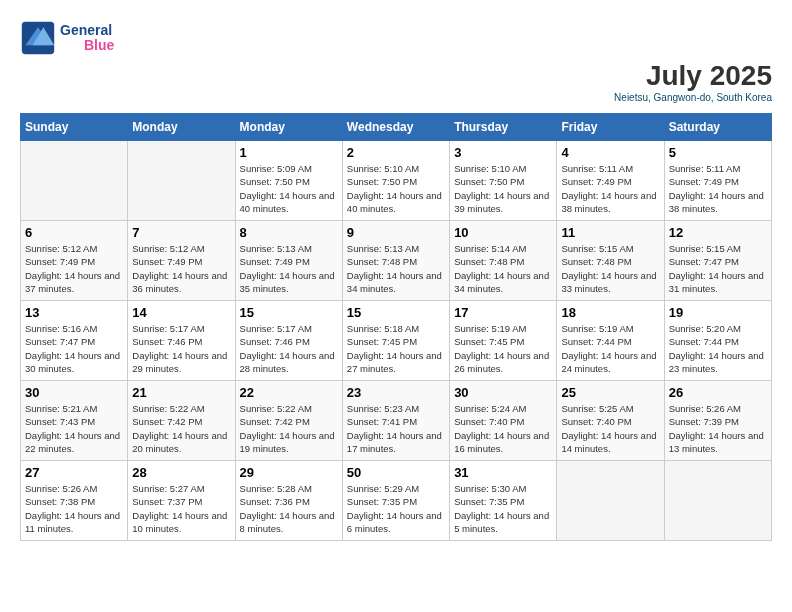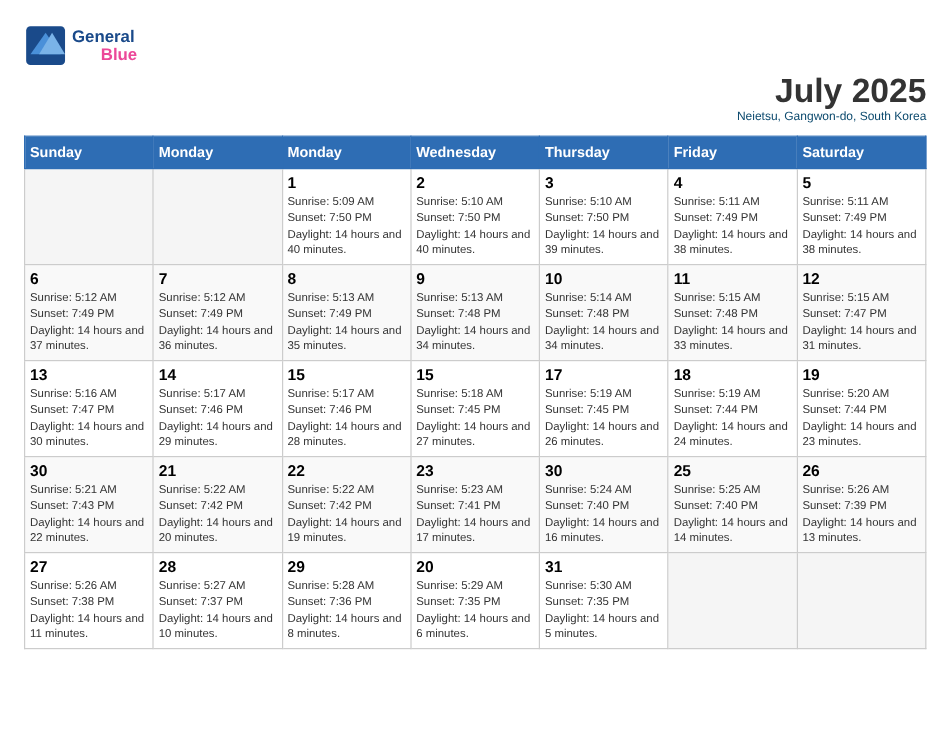--- a/index.html
+++ b/index.html
@@ -239,21 +239,21 @@
         </td>
         <td>
           <span class="day-num">28</span>
 <div class="day-info">Sunrise: 5:27 AM<br>Sunset: 7:37 PM<br>Daylight: 14 hours and 10 minutes.</div>
         </td>
         <td>
           <span class="day-num">29</span>
 <div class="day-info">Sunrise: 5:28 AM<br>Sunset: 7:36 PM<br>Daylight: 14 hours and 8 minutes.</div>
         </td>
         <td>
-          <span class="day-num">20</span>
+          <span class="day-num">50</span>
 <div class="day-info">Sunrise: 5:29 AM<br>Sunset: 7:35 PM<br>Daylight: 14 hours and 6 minutes.</div>
         </td>
         <td>
           <span class="day-num">31</span>
 <div class="day-info">Sunrise: 5:30 AM<br>Sunset: 7:35 PM<br>Daylight: 14 hours and 5 minutes.</div>
         </td>
         <td class="empty"></td>
         <td class="empty"></td>
       </tr>
     </tbody>

